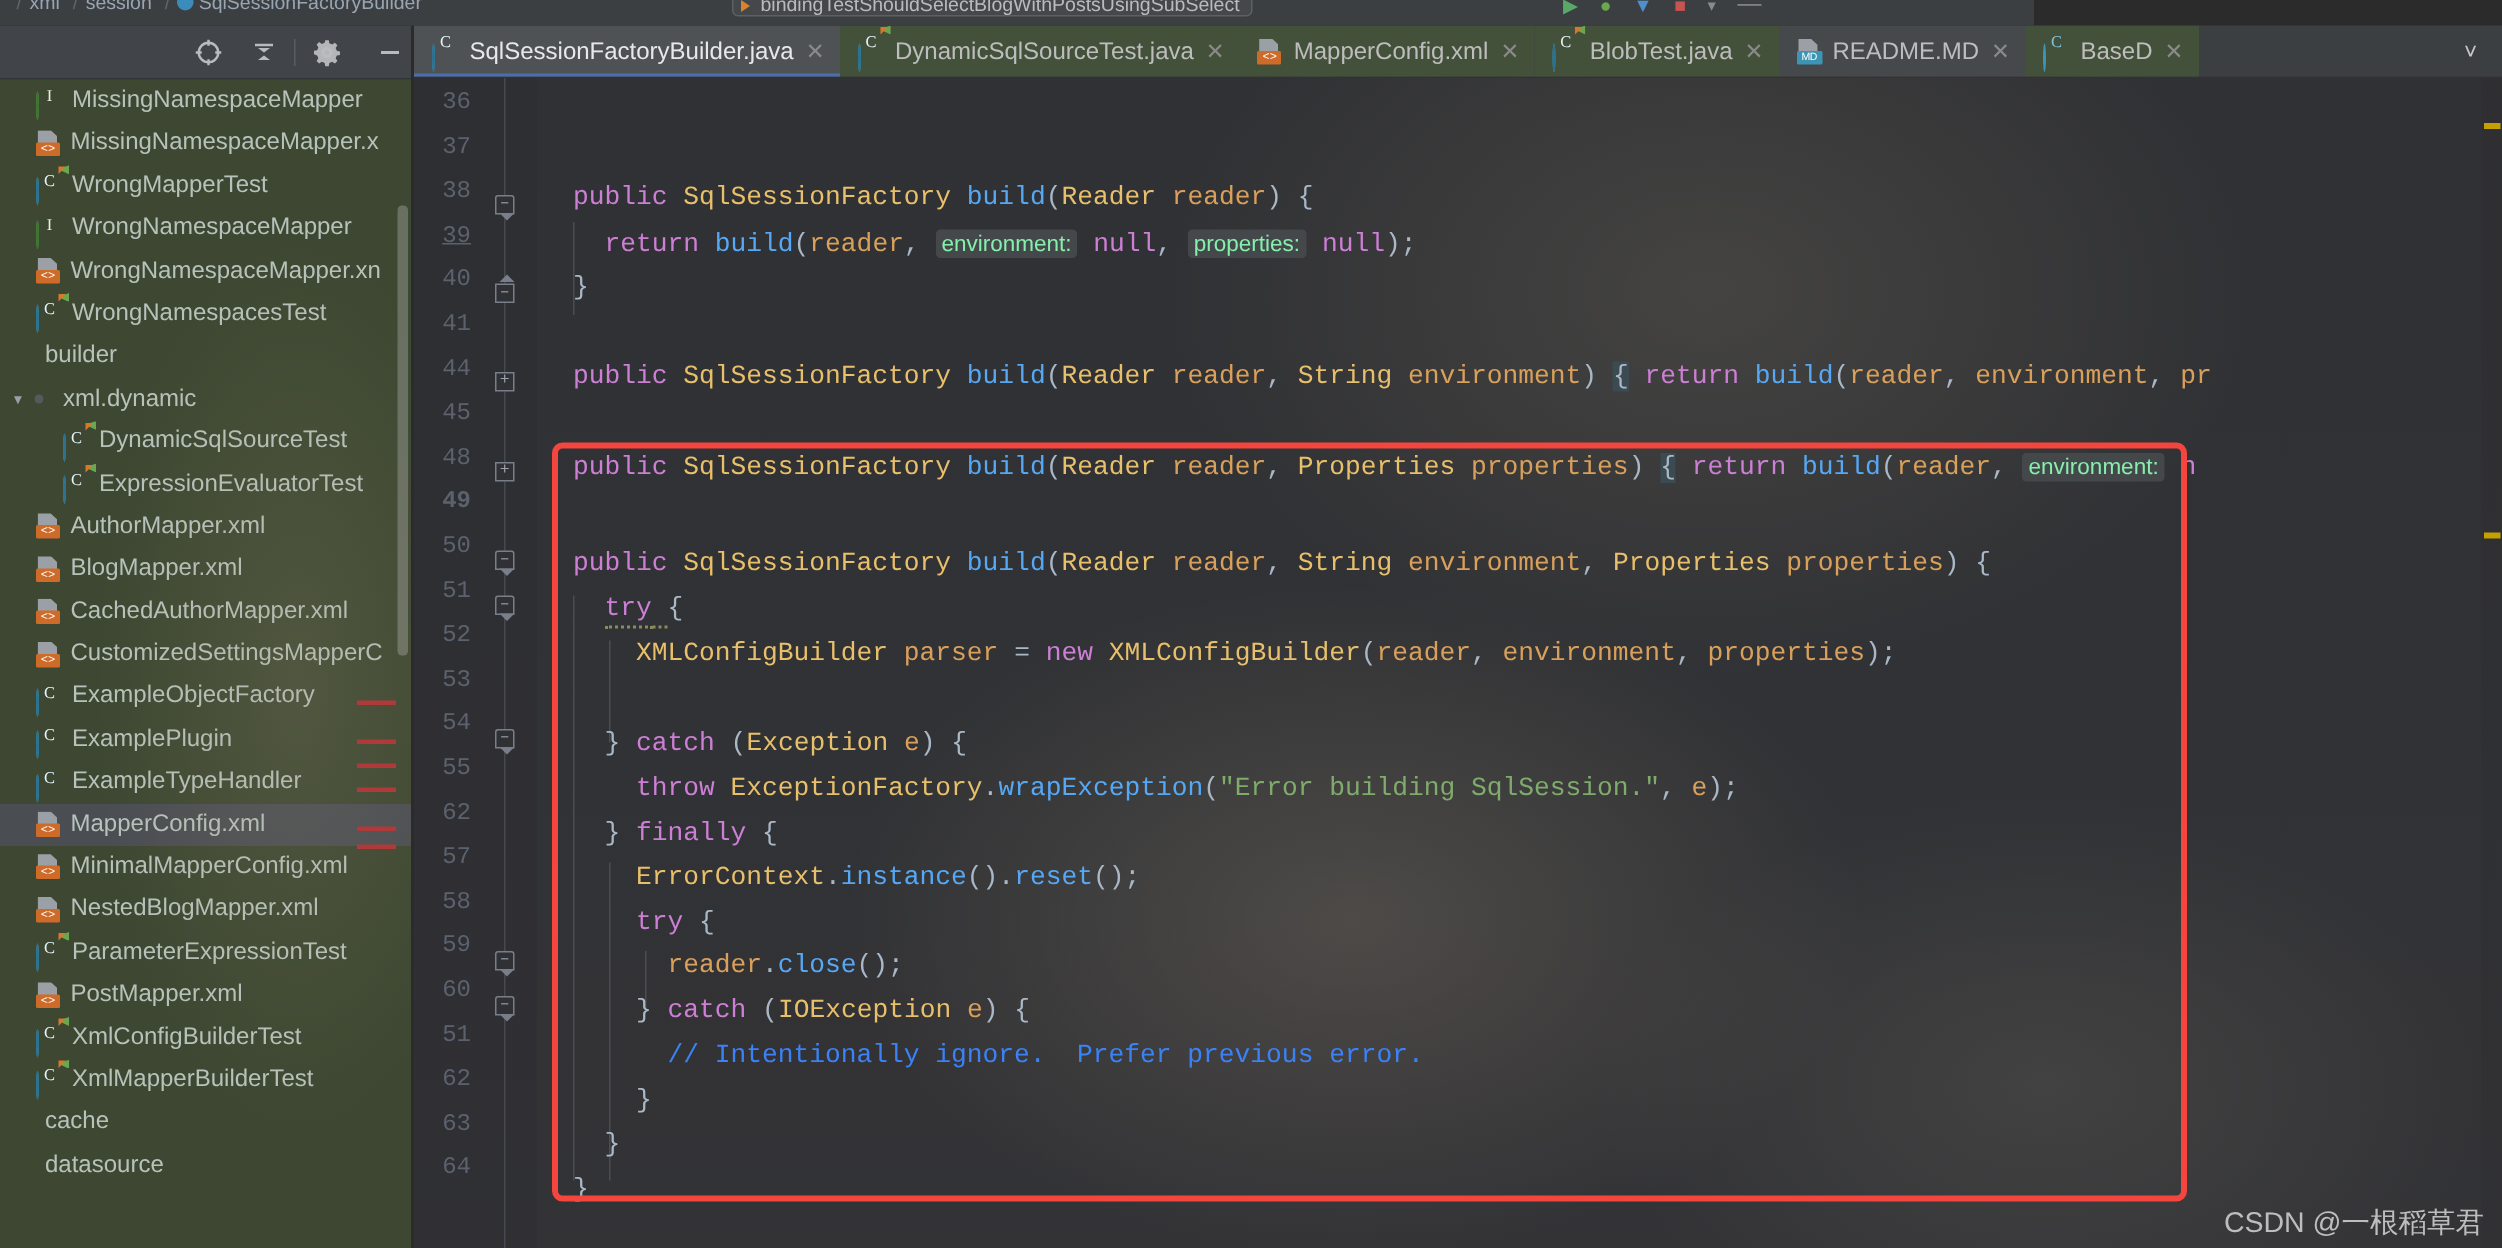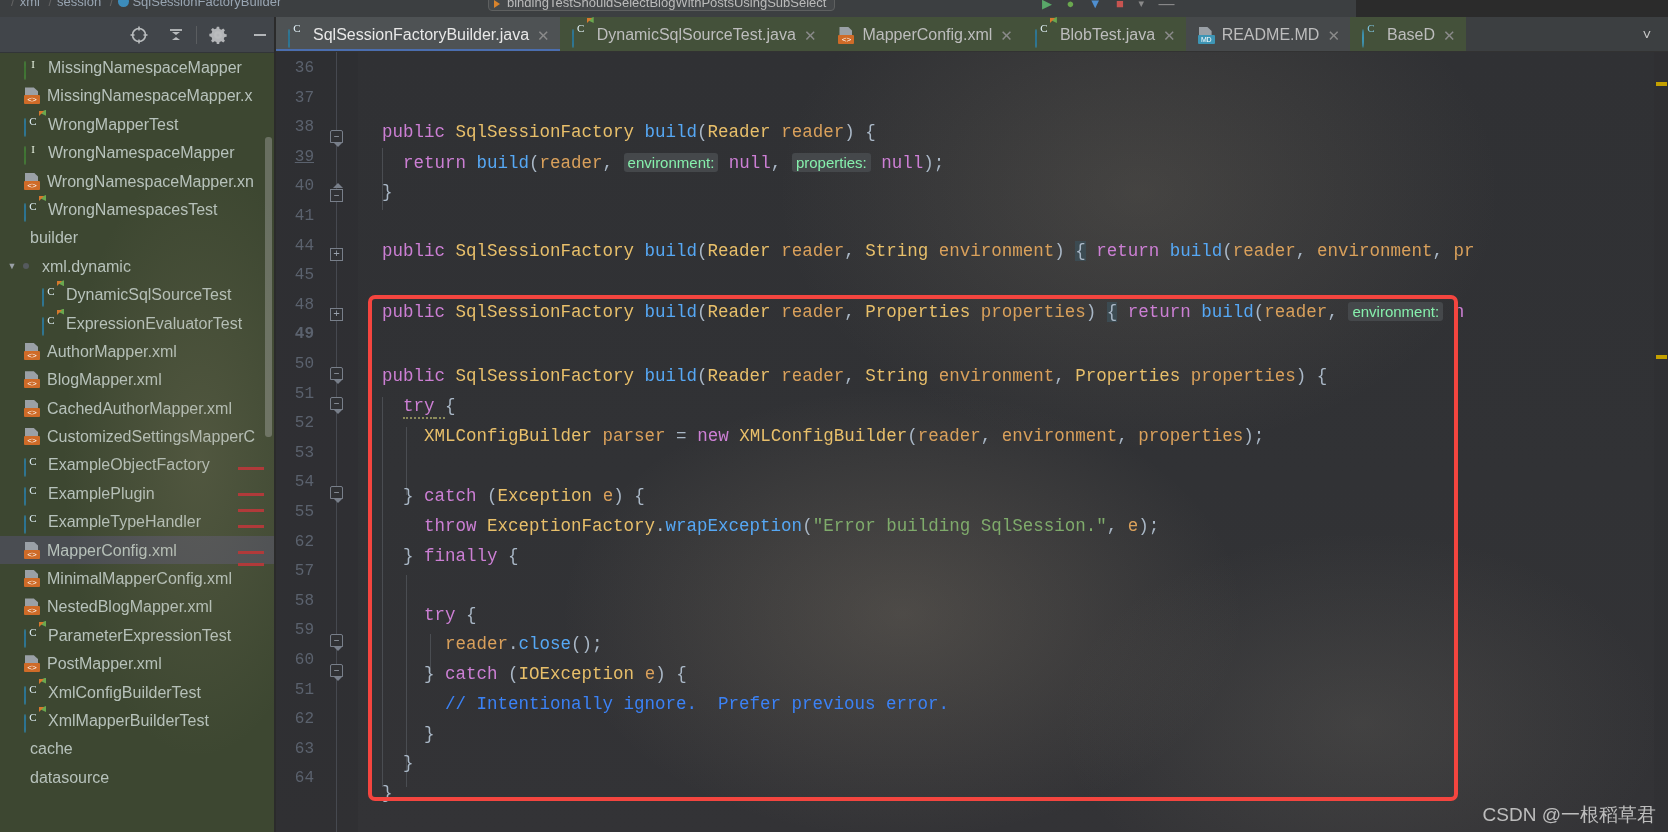--- a/index.html
+++ b/index.html
@@ -461,20 +461,21 @@
       
       <div class="cl" style="top:370px;left:24px;">    <span class="typ">XMLConfigBuilder</span> <span class="par">parser</span> <span class="pun">=</span> <span class="kw">new</span> <span class="typ">XMLConfigBuilder</span><span class="pun">(</span><span class="par">reader</span><span class="pun">, </span><span class="par">environment</span><span class="pun">, </span><span class="par">properties</span><span class="pun">);</span></div>
       
       
       <div class="cl" style="top:460px;left:24px;">    <span class="kw">throw</span> <span class="typ">ExceptionFactory</span><span class="pun">.</span><span class="fn">wrapException</span><span class="pun">(</span><span class="str">"Error building SqlSession."</span><span class="pun">, </span><span class="par">e</span><span class="pun">);</span></div>
       
       <div class="cl" style="top:430px;left:24px;">  <span class="pun">}</span> <span class="kw">catch</span> <span class="pun">(</span><span class="typ">Exception</span> <span class="par">e</span><span class="pun">) {</span></div>
       
       <div class="cl" style="top:490px;left:24px;">  <span class="pun">}</span> <span class="kw">finally</span> <span class="pun">{</span></div>
       
+      <div class="cl" style="top:519px;left:24px;">    <span class="typ">ErrorContext</span><span class="pun">.</span><span class="fn">instance</span><span class="pun">().</span><span class="fn">reset</span><span class="pun">();</span></div>
       
       <div class="cl" style="top:549px;left:24px;">    <span class="kw">try</span> <span class="pun">{</span></div>
       
       <div class="cl" style="top:578px;left:24px;">      <span class="par">reader</span><span class="pun">.</span><span class="fn">close</span><span class="pun">();</span></div>
       
       <div class="cl" style="top:608px;left:24px;">    <span class="pun">}</span> <span class="kw">catch</span> <span class="pun">(</span><span class="typ">IOException</span> <span class="par">e</span><span class="pun">) {</span></div>
       
       <div class="cl" style="top:638px;left:24px;">      <span class="cmt">// Intentionally ignore.  Prefer previous error.</span></div>
       
       <div class="cl" style="top:668px;left:24px;">    <span class="pun">}</span></div>

